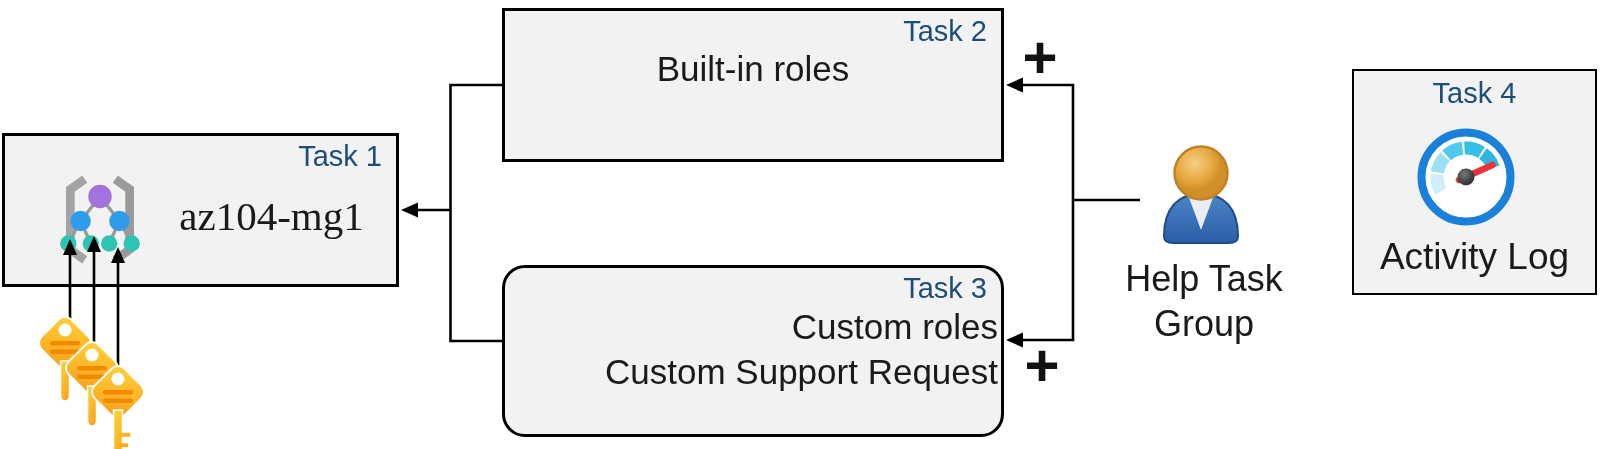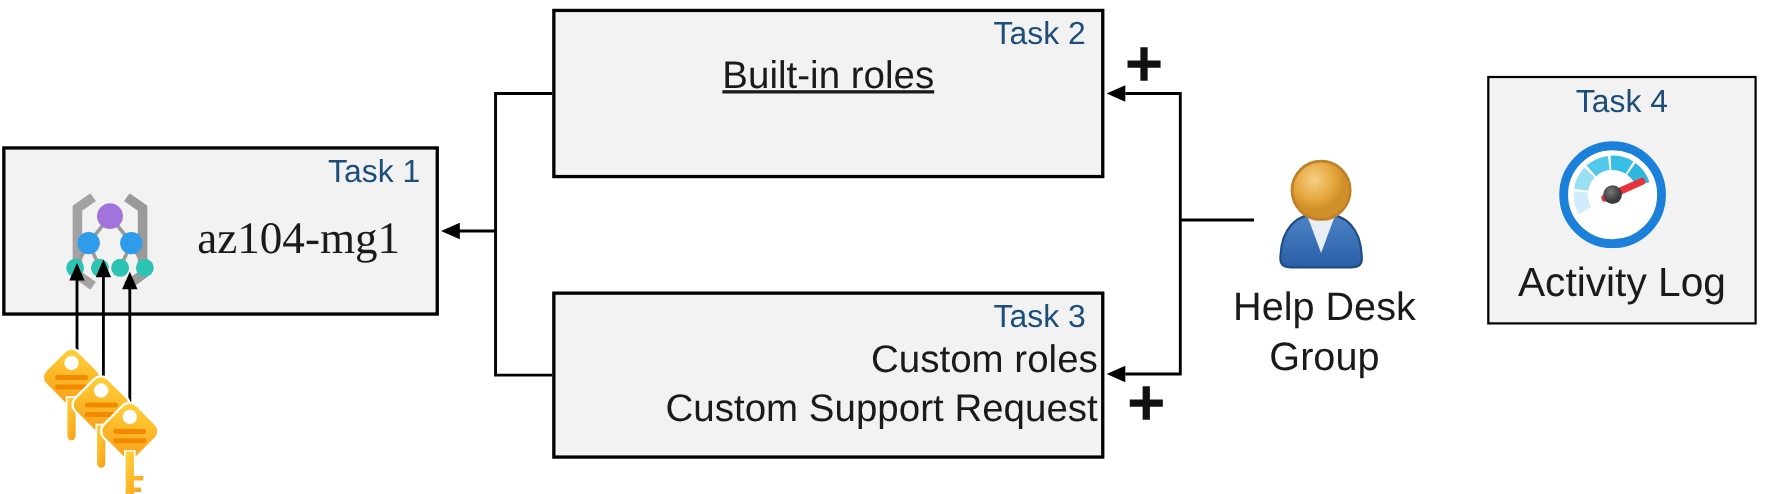--- a/index.html
+++ b/index.html
@@ -19,22 +19,22 @@
     position:absolute;left:3px;right:3px;text-align:center;
     font-size:35px;line-height:45px;color:#1a1a1a;white-space:nowrap;
   }
   #task1{left:2px;top:133px;width:397px;height:154px;}
   #task1-title{
     position:absolute;left:148px;right:6px;top:0;bottom:0;
     display:flex;align-items:center;justify-content:center;
     font-size:41px;color:#1a1a1a;padding-top:12px;box-sizing:border-box;font-family:Liberation Serif, serif;
   }
   #task2{left:502px;top:8px;width:502px;height:154px;}
-  #task2 .box-lines{top:35px;text-decoration:underline;}
-  #task3{left:502px;top:265px;width:502px;height:152px;}
+  #task2 .box-lines{top:35px;}
+  #task3{left:502px;top:265px;width:502px;height:172px;border-radius:23px;}
   #task3 .box-lines{top:36px;text-align:right;}
   #task4{left:1352px;top:69px;width:245px;height:226px;border-width:2px;}
   #task4 .task-label{position:static;display:block;text-align:center;margin-top:6px;}
   #task4-caption{
     position:absolute;left:0;right:0;top:163px;text-align:center;
     font-size:37px;line-height:45px;color:#1a1a1a;white-space:nowrap;
   }
   .abs-svg{position:absolute;}
   #connector-layer{left:0;top:0;}
   .plus-sign{
@@ -175,17 +175,17 @@
       <linearGradient id="bodyg" x1="0" y1="0" x2="0" y2="1">
         <stop offset="0%" stop-color="#4d84c6"></stop>
           <stop offset="100%" stop-color="#2a5ea7"></stop>
       </linearGradient>
     </defs>
     <path d="M 9 96 C 9 68 23 54 46 54 C 69 54 83 68 83 96 C 83 101 79 103 74 103 L 18 103 C 13 103 9 101 9 96 Z" fill="url(#bodyg)" stroke="#1f4c86" stroke-width="2"></path>
     <path d="M 33 55 L 46 90 L 59 55 Z" fill="#e9eef4"></path>
     <circle cx="46" cy="33" r="26.5" fill="url(#headg)" stroke="#c08127" stroke-width="2.5"></circle>
   </svg>
   <div id="helpdesk-label">
-    <div>Help Desk</div>
+    <div>Help Task</div>
     <div>Group</div>
   </div>
 
 </div>
 
 </body></html>

